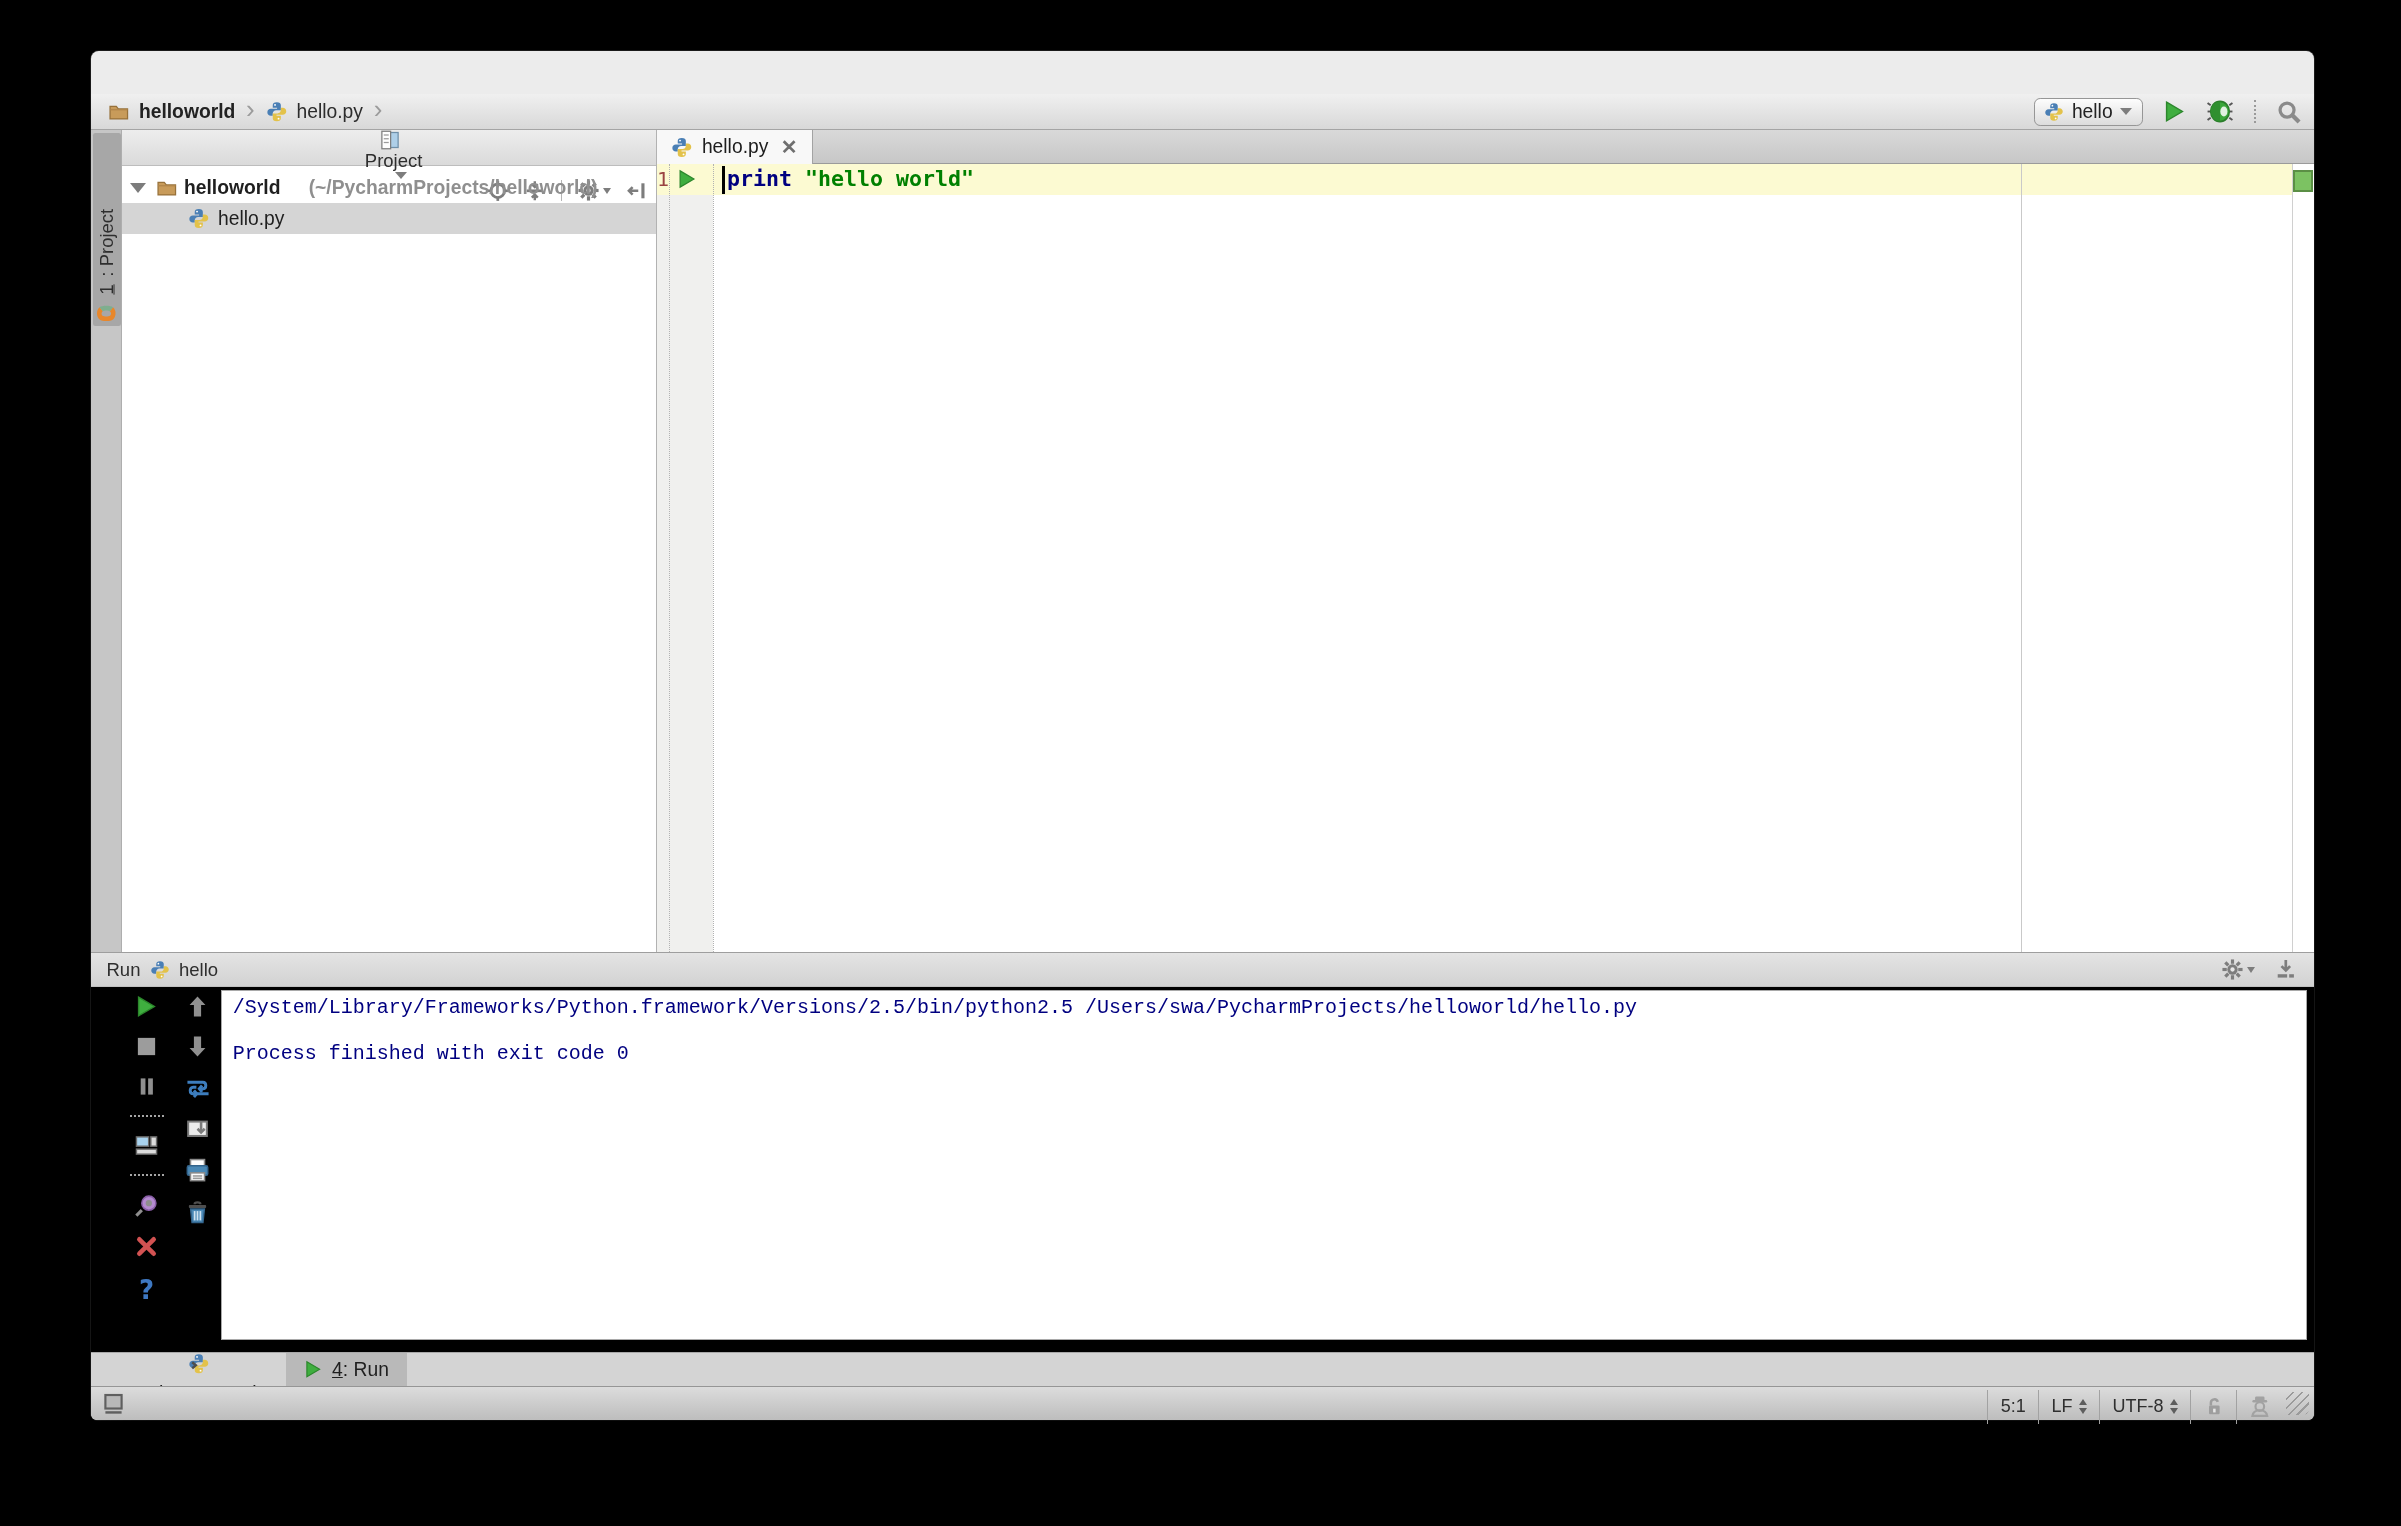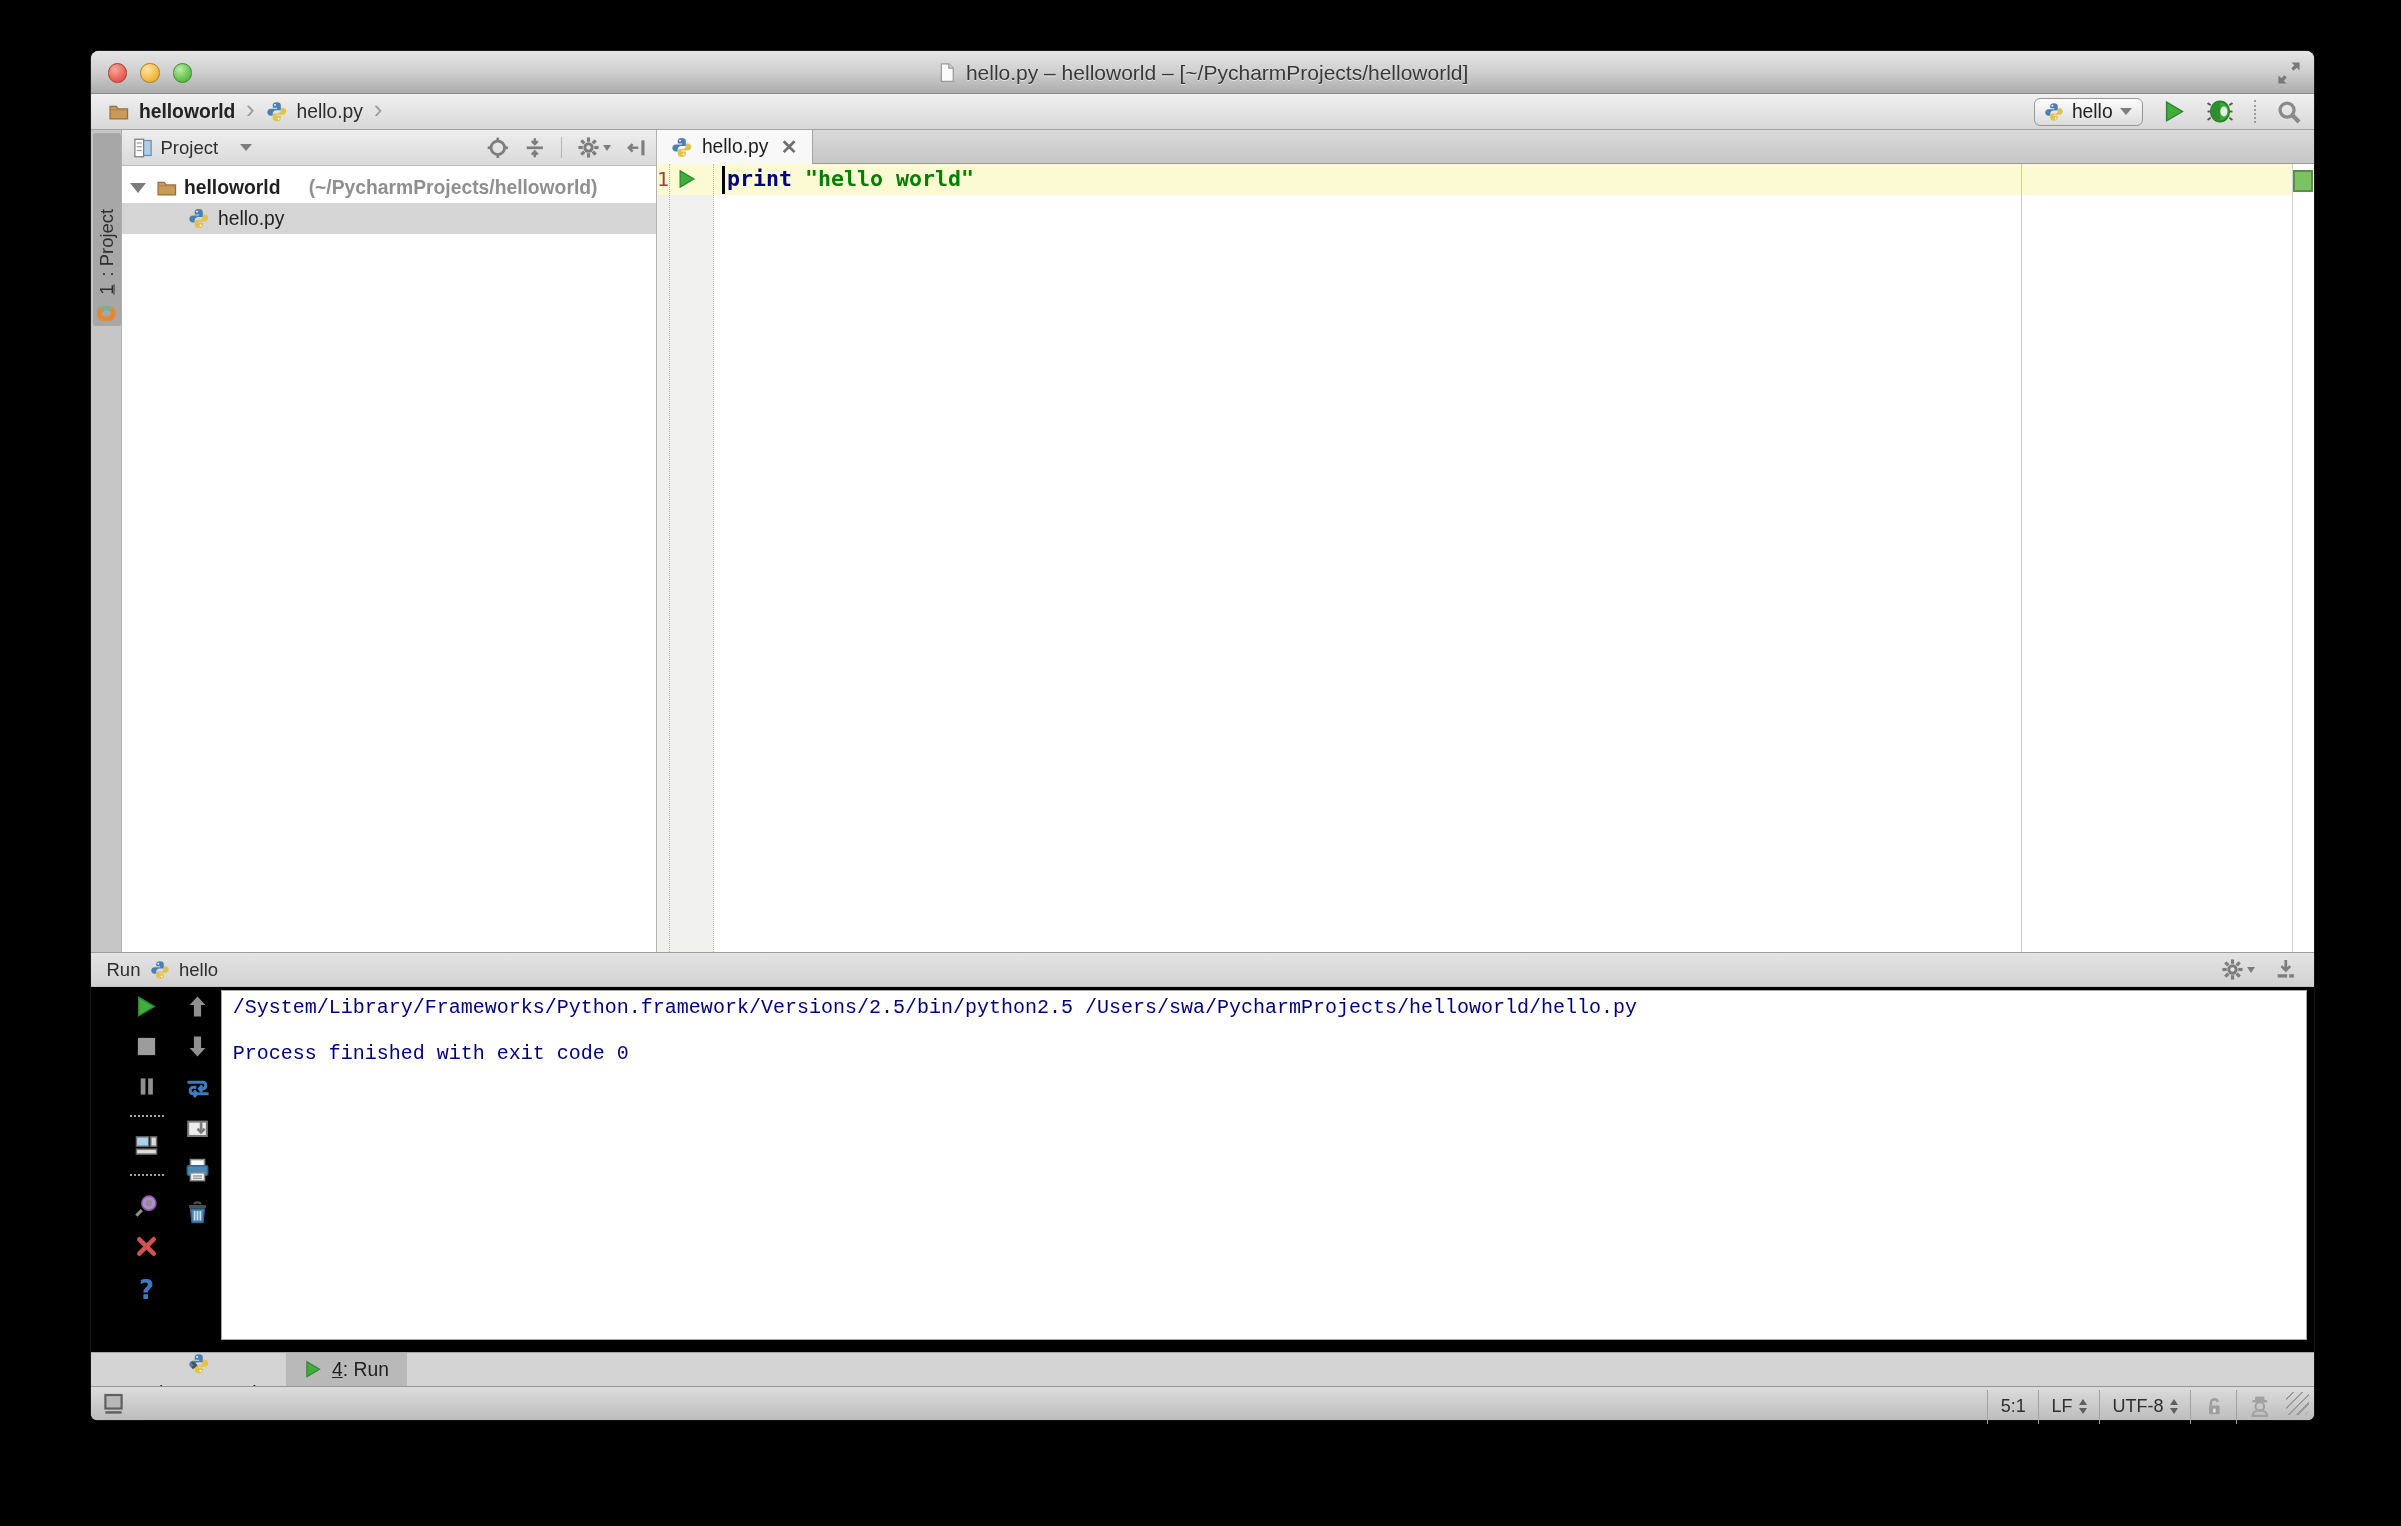--- a/index.html
+++ b/index.html
@@ -52,21 +52,21 @@
   .stripe-btn { position:absolute; left:1.5px; top:3.1px; width:28px; height:193px; background:#a7a7a7;
                 border-radius:2.3px; }
   .stripe-rot { position:absolute; left:-83px; top:85px; width:193px; height:28px;
                 transform:rotate(-90deg); display:flex; align-items:center; gap:7.7px;
                 padding-left:4.6px; font-size:18.5px; color:#2e2e2e; }
   .mnemonic { text-decoration:underline; }
 
   
   .ppanel { width:535px; background:#fff; border-right:0.8px solid #b2b2b2; position:relative; }
   .phead { height:36px; background:linear-gradient(180deg,#ededed,#dadada);
-           border-bottom:0.8px solid #bdbdbd; display:flex; align-items:center; padding:0 9.3px 0 10.8px; }
+           border-bottom:0.8px solid #bdbdbd; display:flex; align-items:center; padding:0 9.3px 0 10.8px;flex-direction:column; }
   .phead-label { font-size:18.5px; color:#2e2e2e; margin-left:7.7px; }
   .phead-caret { margin-left:21.6px; }
   .phead-icons { margin-left:auto; display:flex; align-items:center; gap:15.5px; }
   .sep-v { width:0.8px; height:21.6px; background:#b5b5b5; }
   .tree { padding-top:6.2px; }
   .trow { height:31px; display:flex; align-items:center; font-size:19.3px; color:#1f1f1f; position:relative; }
   .trow.sel { background:#d5d5d5; }
   .tw { position:absolute; top:0; height:31px; display:flex; align-items:center; }
   .tree-path { color:#8f8f8f; margin-left:7.7px; }
   .disc-open { width:0; height:0; border-left:8.5px solid transparent; border-right:8.5px solid transparent;
@@ -174,39 +174,20 @@
     </g>
     <g id="doc-shape">
       <path d="M3.5 1h6L13 4.5V15h-9.5z" fill="#fbfbfb" stroke="#9a9a9a" stroke-width="1"></path>
       <path d="M9.5 1v3.5H13" fill="#d8d8d8" stroke="#9a9a9a" stroke-width="1"></path>
     </g>
   </defs>
 </svg>
 
 <div class="window">
 
-  <div class="titlebar">
-    <div class="traffic">
-      <span class="tl red"></span>
-      <span class="tl yellow"></span>
-      <span class="tl green"></span>
-    </div>
-    <div class="title-center">
-      <svg class="i" width="20" height="23" viewBox="0 0 16 16">
-          <use href="#doc-shape"></use>
-        </svg>
-      <span>hello.py – helloworld – [~/PycharmProjects/helloworld]</span>
-    </div>
-    <svg class="i fullscreen" width="26" height="26" viewBox="0 0 16 16">
-      <g fill="#787878">
-          <path d="M9.5 1.5h5v5l-1.8-1.8-1.9 1.9-1.4-1.4 1.9-1.9z"></path>
-          <path d="M6.5 14.5h-5v-5l1.8 1.8 1.9-1.9 1.4 1.4-1.9 1.9z"></path>
-        </g>
-    </svg>
-  </div>
 
   <div class="toolbar">
     <div class="crumbs">
       <svg class="i" width="21.6" height="20" viewBox="0 0 16 16">
           <use href="#folder-shape"></use>
         </svg>
       <span class="crumb-b">helloworld</span>
       <span class="crumb-chev">›</span>
       <svg class="i" width="21.6" height="21.6" viewBox="0 0 16 16">
           <use href="#py-logo"></use>

